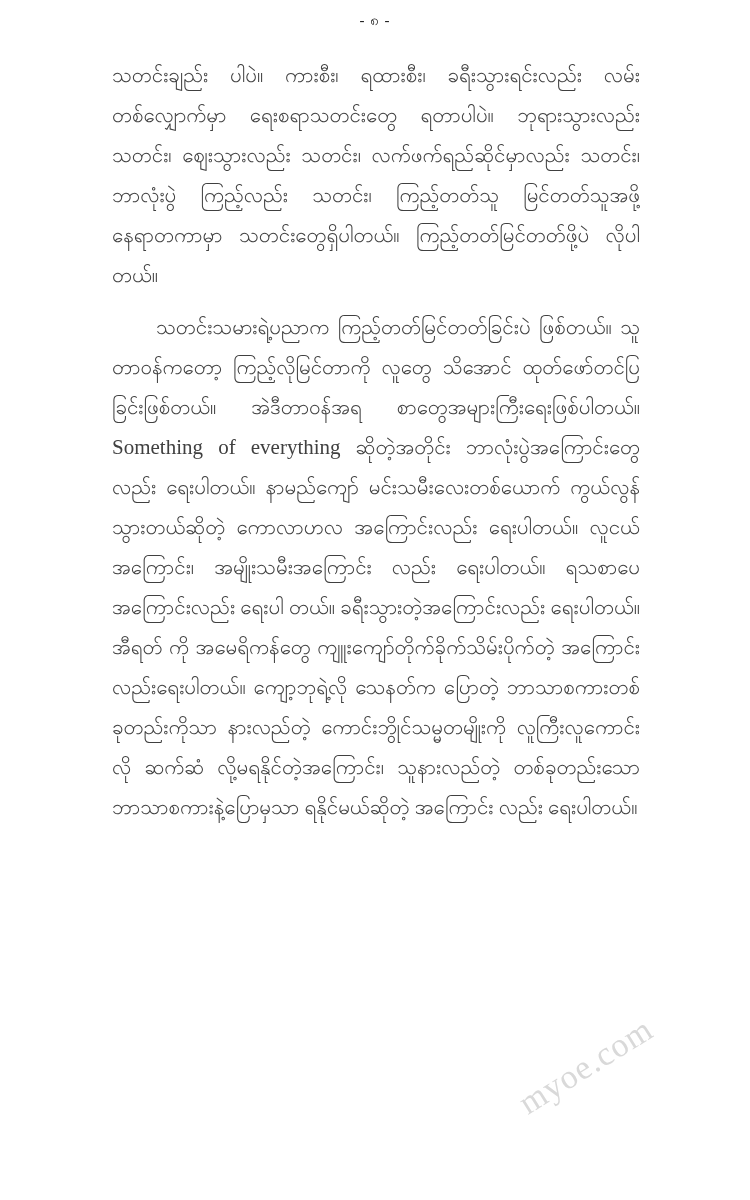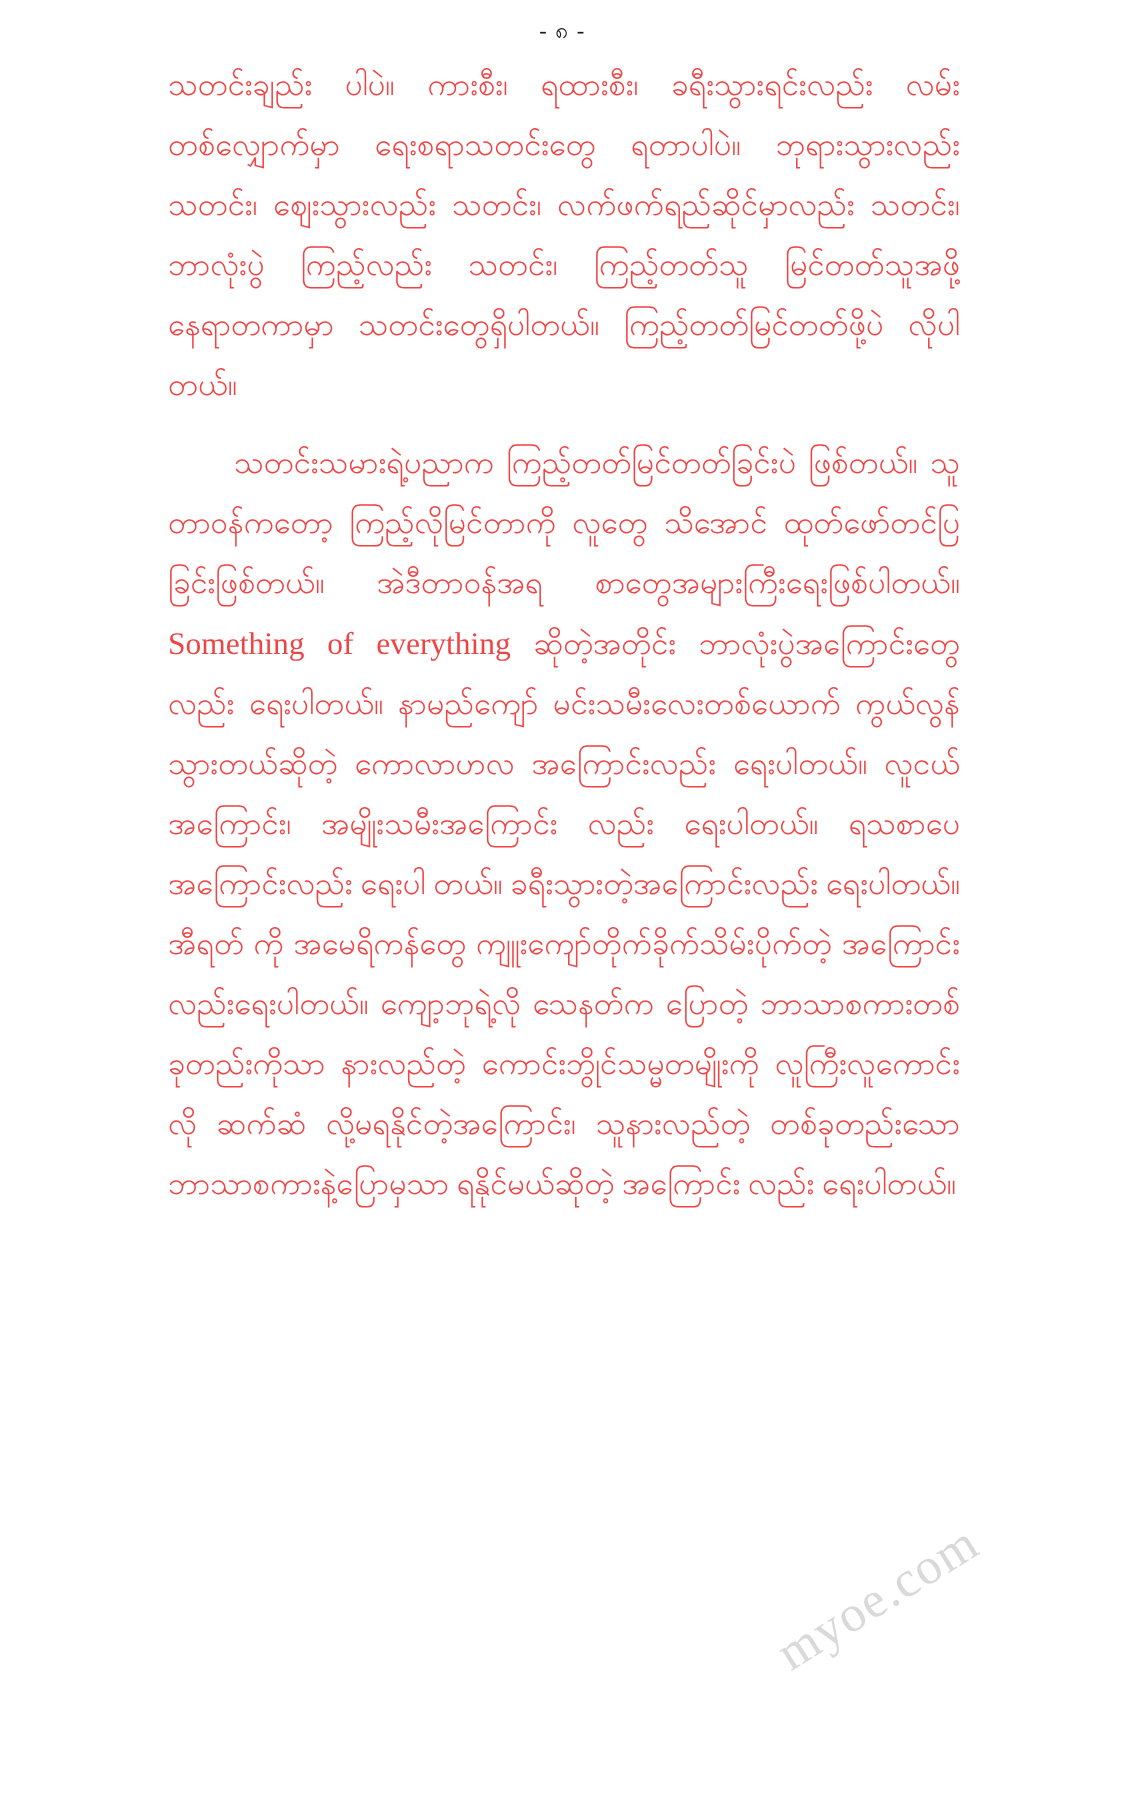--- a/index.html
+++ b/index.html
@@ -21,28 +21,28 @@
     top: 10px;
     left: 0;
     width: 750px;
     text-align: center;
     font-size: 15px;
     letter-spacing: 1px;
     color: #1a1a1a;
   }
   .body-text {
     position: absolute;
-    top: 37px;
+    top: 55px;
     left: 112px;
     width: 528px;
     font-size: 20.5px;
     line-height: 40px;
     text-align: justify;
     text-justify: inter-word;
-    color: #ef4444;
+    color: #404040;
   }
   .para {
     margin: 0 0 12px 0;
     text-indent: 44px;
   }
   .para.noindent {
     text-indent: 0;
   }
   .latin {
     font-family: "Liberation Serif", "DejaVu Serif", serif;

